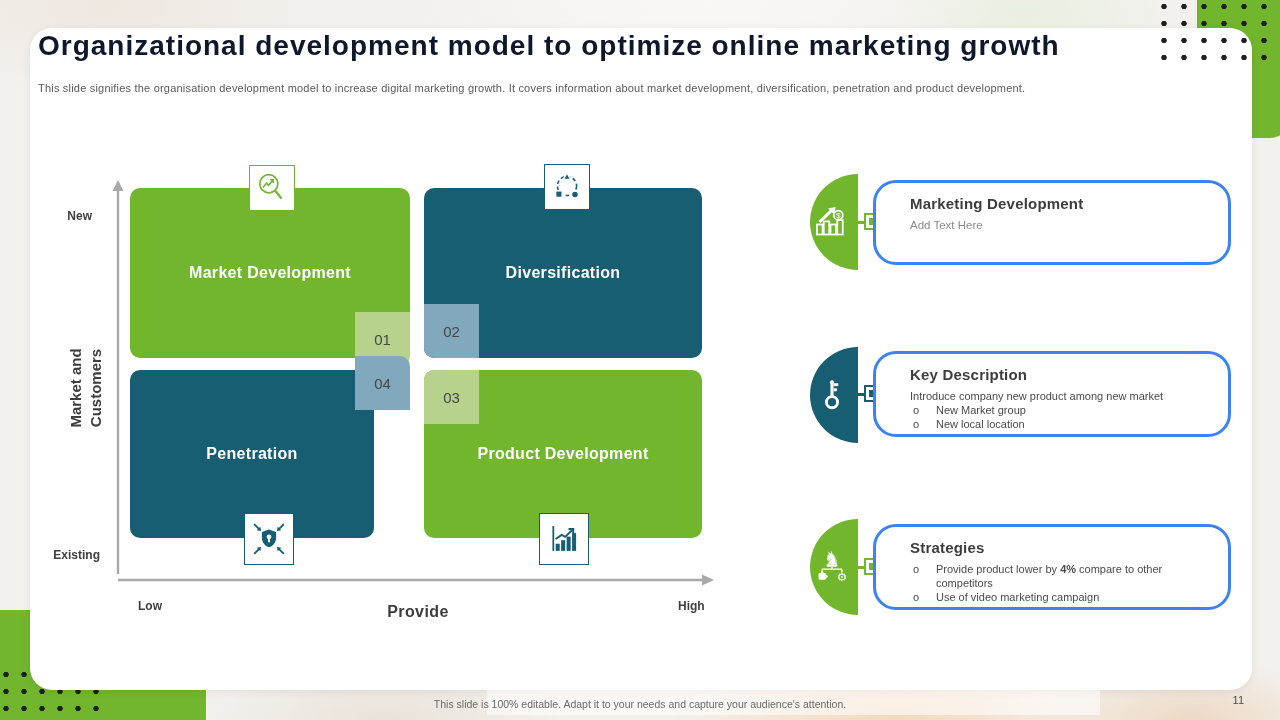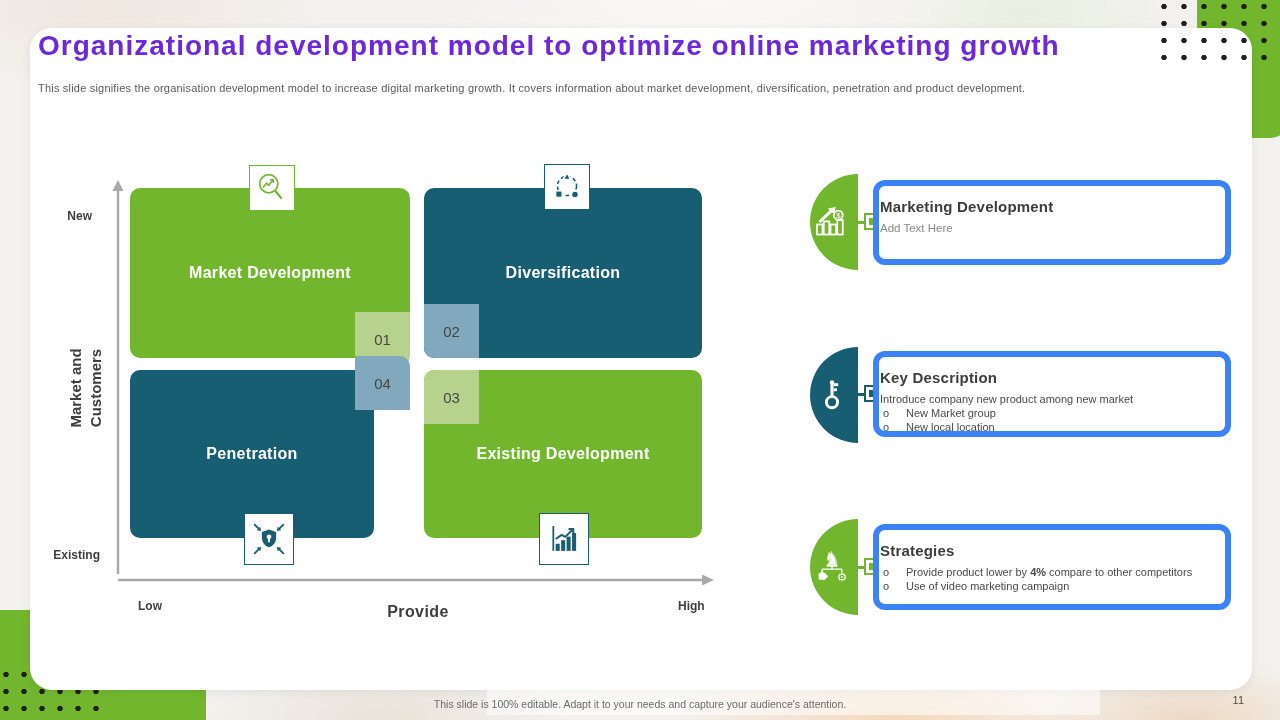--- a/index.html
+++ b/index.html
@@ -30,21 +30,21 @@
   
   .white-card{ position:absolute; left:30px; top:28px; width:1222px; height:662px;
     background:#ffffff; border-radius:22px; box-shadow:0 2px 10px rgba(0,0,0,.07); z-index:2; }
   .footer-band{ position:absolute; left:487px; top:689px; width:613px; height:26px;
     background:rgba(255,255,255,.55); z-index:2; }
 
   .content{ position:absolute; z-index:3; }
 
   
   .page-title{ left:38px; top:30px; width:1140px; font-size:28px; font-weight:bold;
-    letter-spacing:1px; color:#6d28d9; }
+    letter-spacing:1px; color:#0f172a; }
   .page-subtitle{ left:38px; top:82px; width:1120px; font-size:11px; color:#595959; letter-spacing:.2px; }
 
   
   .quad{ position:absolute; z-index:3; border-radius:10px; display:flex; align-items:center; justify-content:center; }
   .quad .quad-label{ color:#ffffff; font-weight:bold; font-size:16px; line-height:1.5;
     text-align:center; width:180px; letter-spacing:.3px; }
   #q-market{ left:130px; top:188px; width:280px; height:170px; background:#72b62e; }
   #q-divers{ left:424px; top:188px; width:278px; height:170px; background:#175e72;align-items:center; }
   #q-penetr{ left:130px; top:370px; width:244px; height:168px; background:#175e72; }
   #q-product{ left:424px; top:370px; width:278px; height:168px; background:#72b62e; }
@@ -89,21 +89,21 @@
   .conn-line.teal{ background:#175e72; }
   .conn-square{ position:absolute; z-index:3; width:17px; height:17px; background:#fff;
     display:flex; align-items:center; justify-content:center; }
   .conn-square.green{ border:2px solid #72b62e; }
   .conn-square.teal{ border:2px solid #175e72; }
   .conn-square .inner{ width:7px; height:7px; }
   .conn-square.green .inner{ background:#72b62e; }
   .conn-square.teal .inner{ background:#175e72; }
 
   .info-card{ position:absolute; z-index:3; left:873px; width:358px; background:#fff;
-    border:6px solid #3b82f6; border-radius:12px; padding:12px 1px; }
+    border:3px solid #3b82f6; border-radius:23px; padding:12px 34px; }
   #card-1{ top:180px; height:85px; }
   #card-2{ top:351px; height:86px; }
   #card-3{ top:524px; height:86px; }
   .info-title{ font-size:15px; font-weight:bold; color:#3d3d3d; margin-bottom:6px; letter-spacing:.2px; }
   .info-body{ font-size:11px; color:#4a4a4a; line-height:14px; }
   .info-body.muted{ color:#8a8a8a; font-size:11.5px; }
   .bullet-row{ display:flex; font-size:11px; color:#4a4a4a; line-height:14px; }
   .bullet-char{ width:26px; flex:0 0 26px; padding-left:3px; color:#4a4a4a; }
   .bold{ font-weight:bold; }
 
@@ -147,21 +147,21 @@
   <div class="quad" id="q-market">
     <div class="quad-label">Market Development</div>
   </div>
   <div class="quad" id="q-divers">
     <div class="quad-label">Diversification</div>
   </div>
   <div class="quad" id="q-penetr">
     <div class="quad-label">Penetration</div>
   </div>
   <div class="quad" id="q-product">
-    <div class="quad-label">Existing Development</div>
+    <div class="quad-label">Product Development</div>
   </div>
 
   <div class="badge" id="badge-01">01</div>
   <div class="badge" id="badge-02">02</div>
   <div class="badge" id="badge-04">04</div>
   <div class="badge" id="badge-03">03</div>
 
   <div class="icon-box green" id="ibox-magnifier">
     <svg width="34" height="34" viewBox="0 0 32 32">
       <circle cx="13" cy="12" r="8.5" fill="none" stroke="#72b62e" stroke-width="1.6"></circle>

